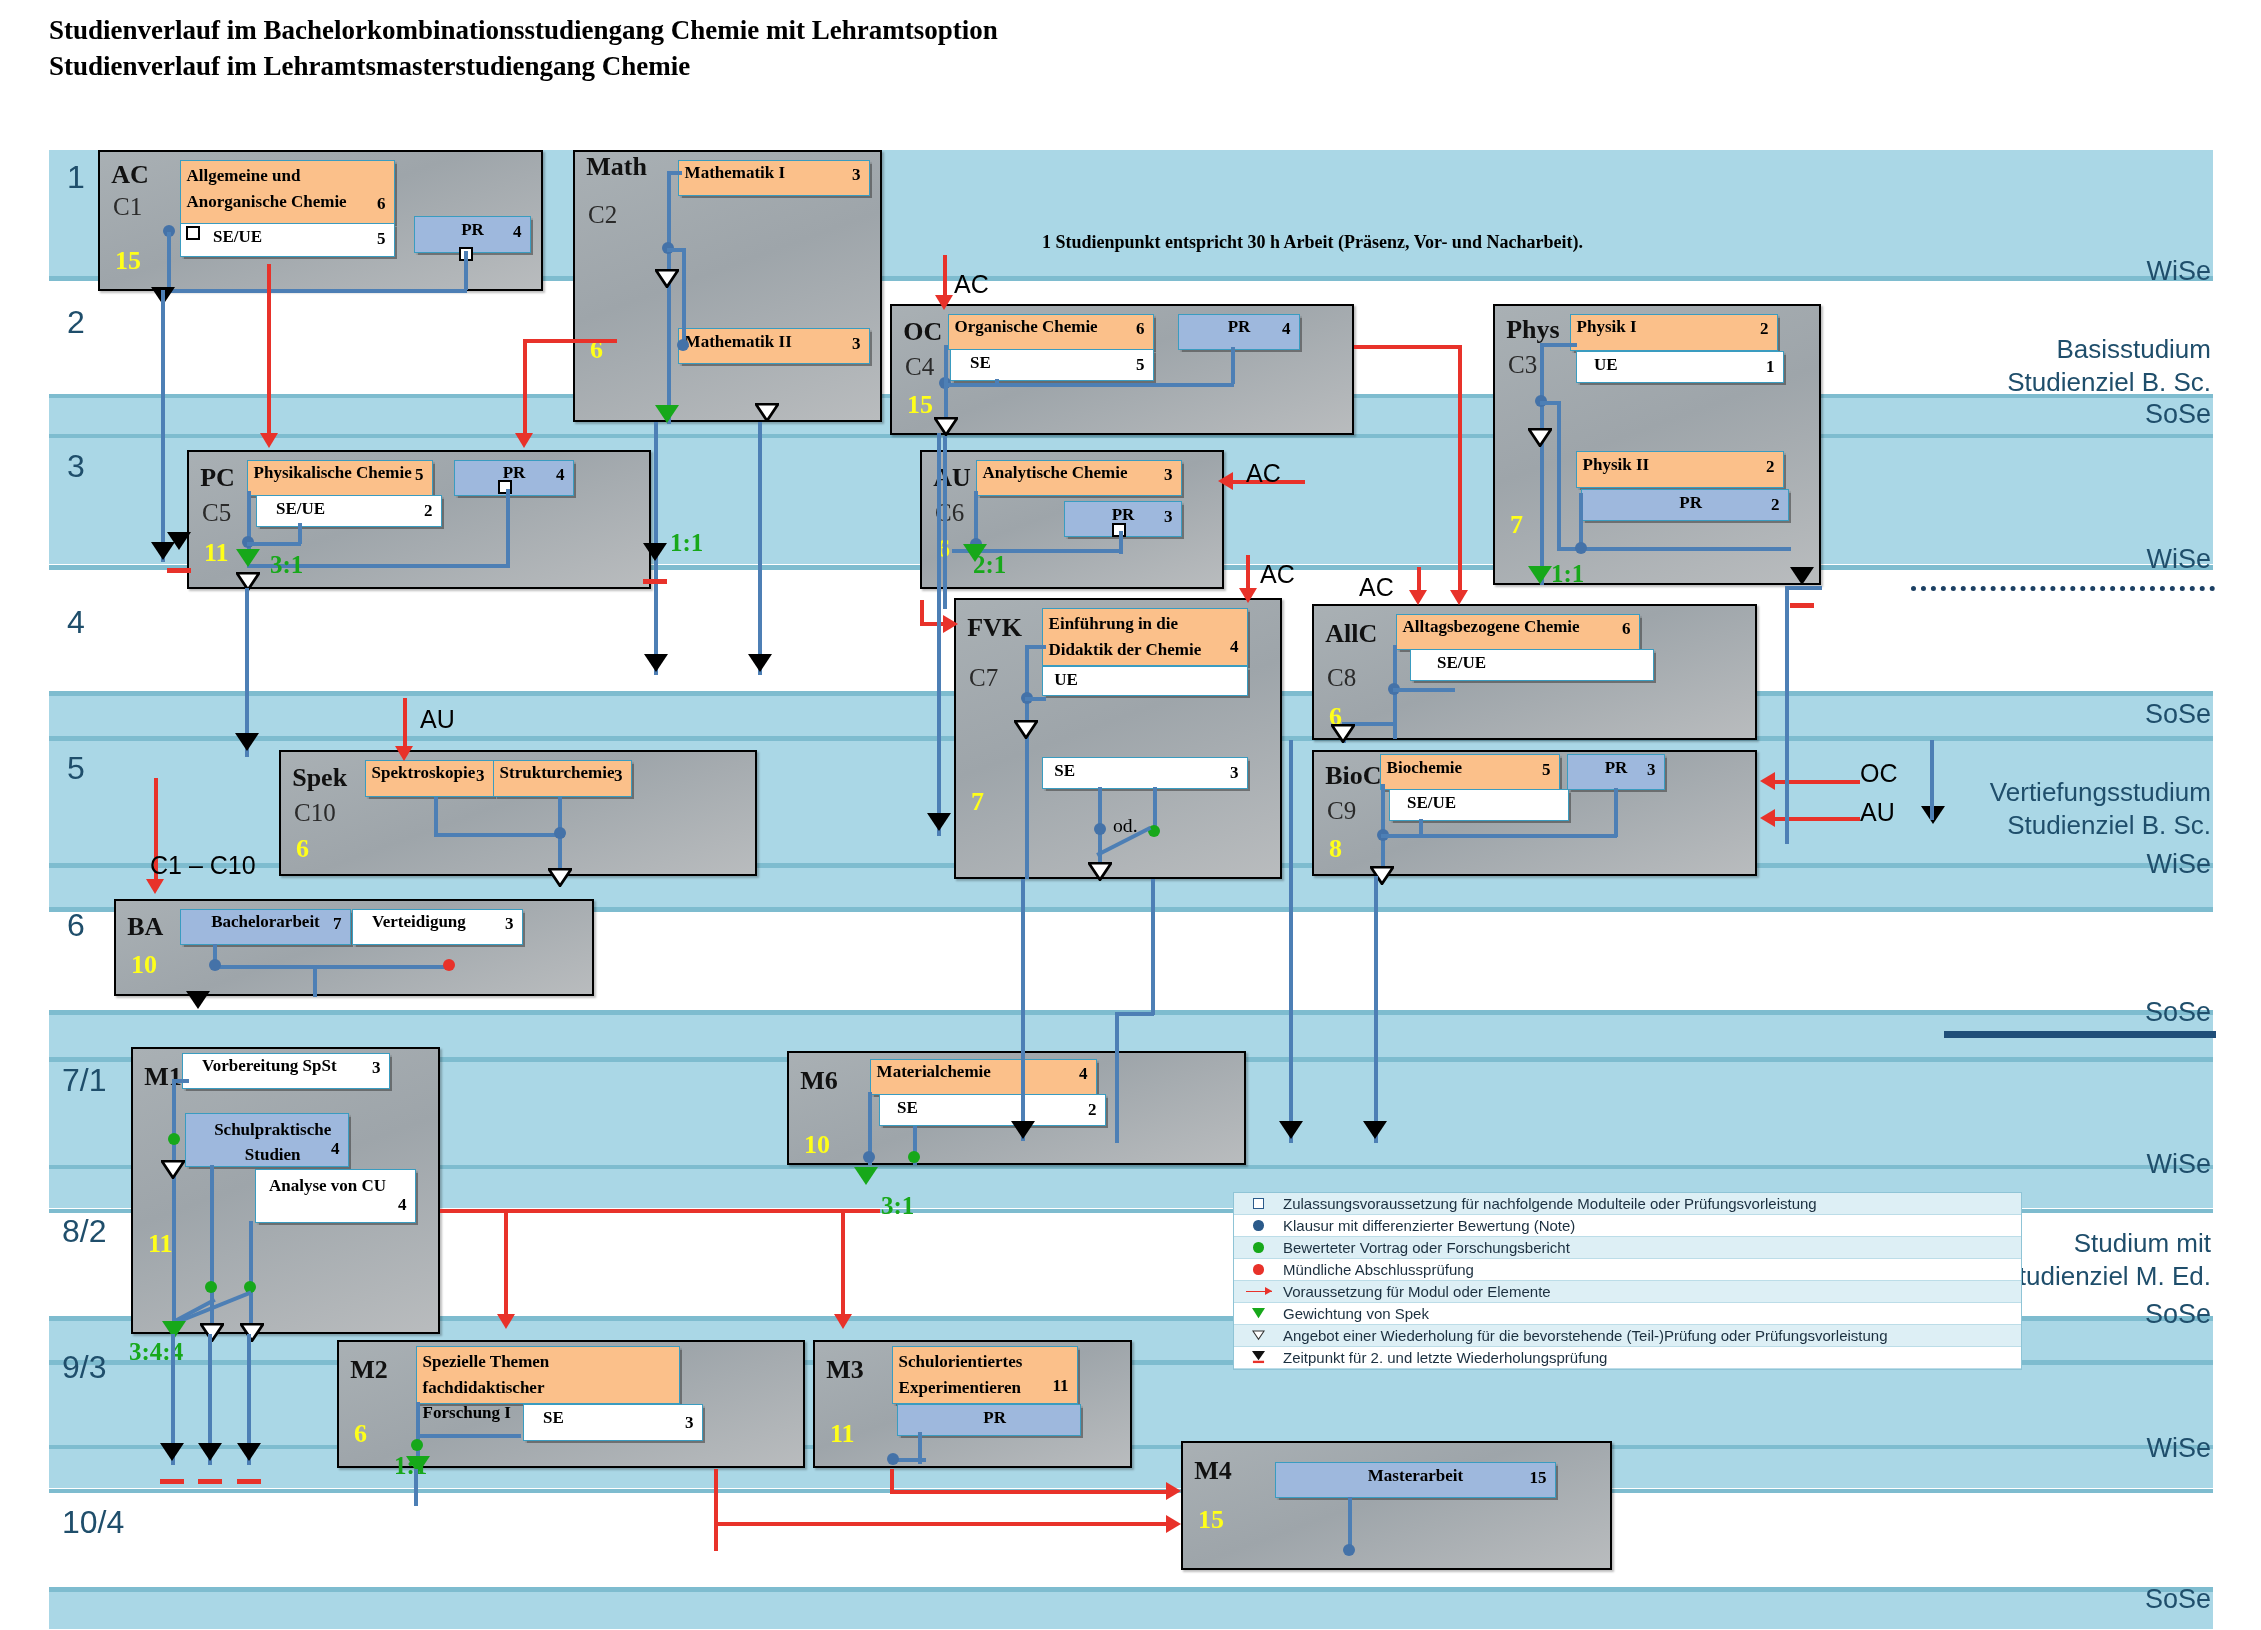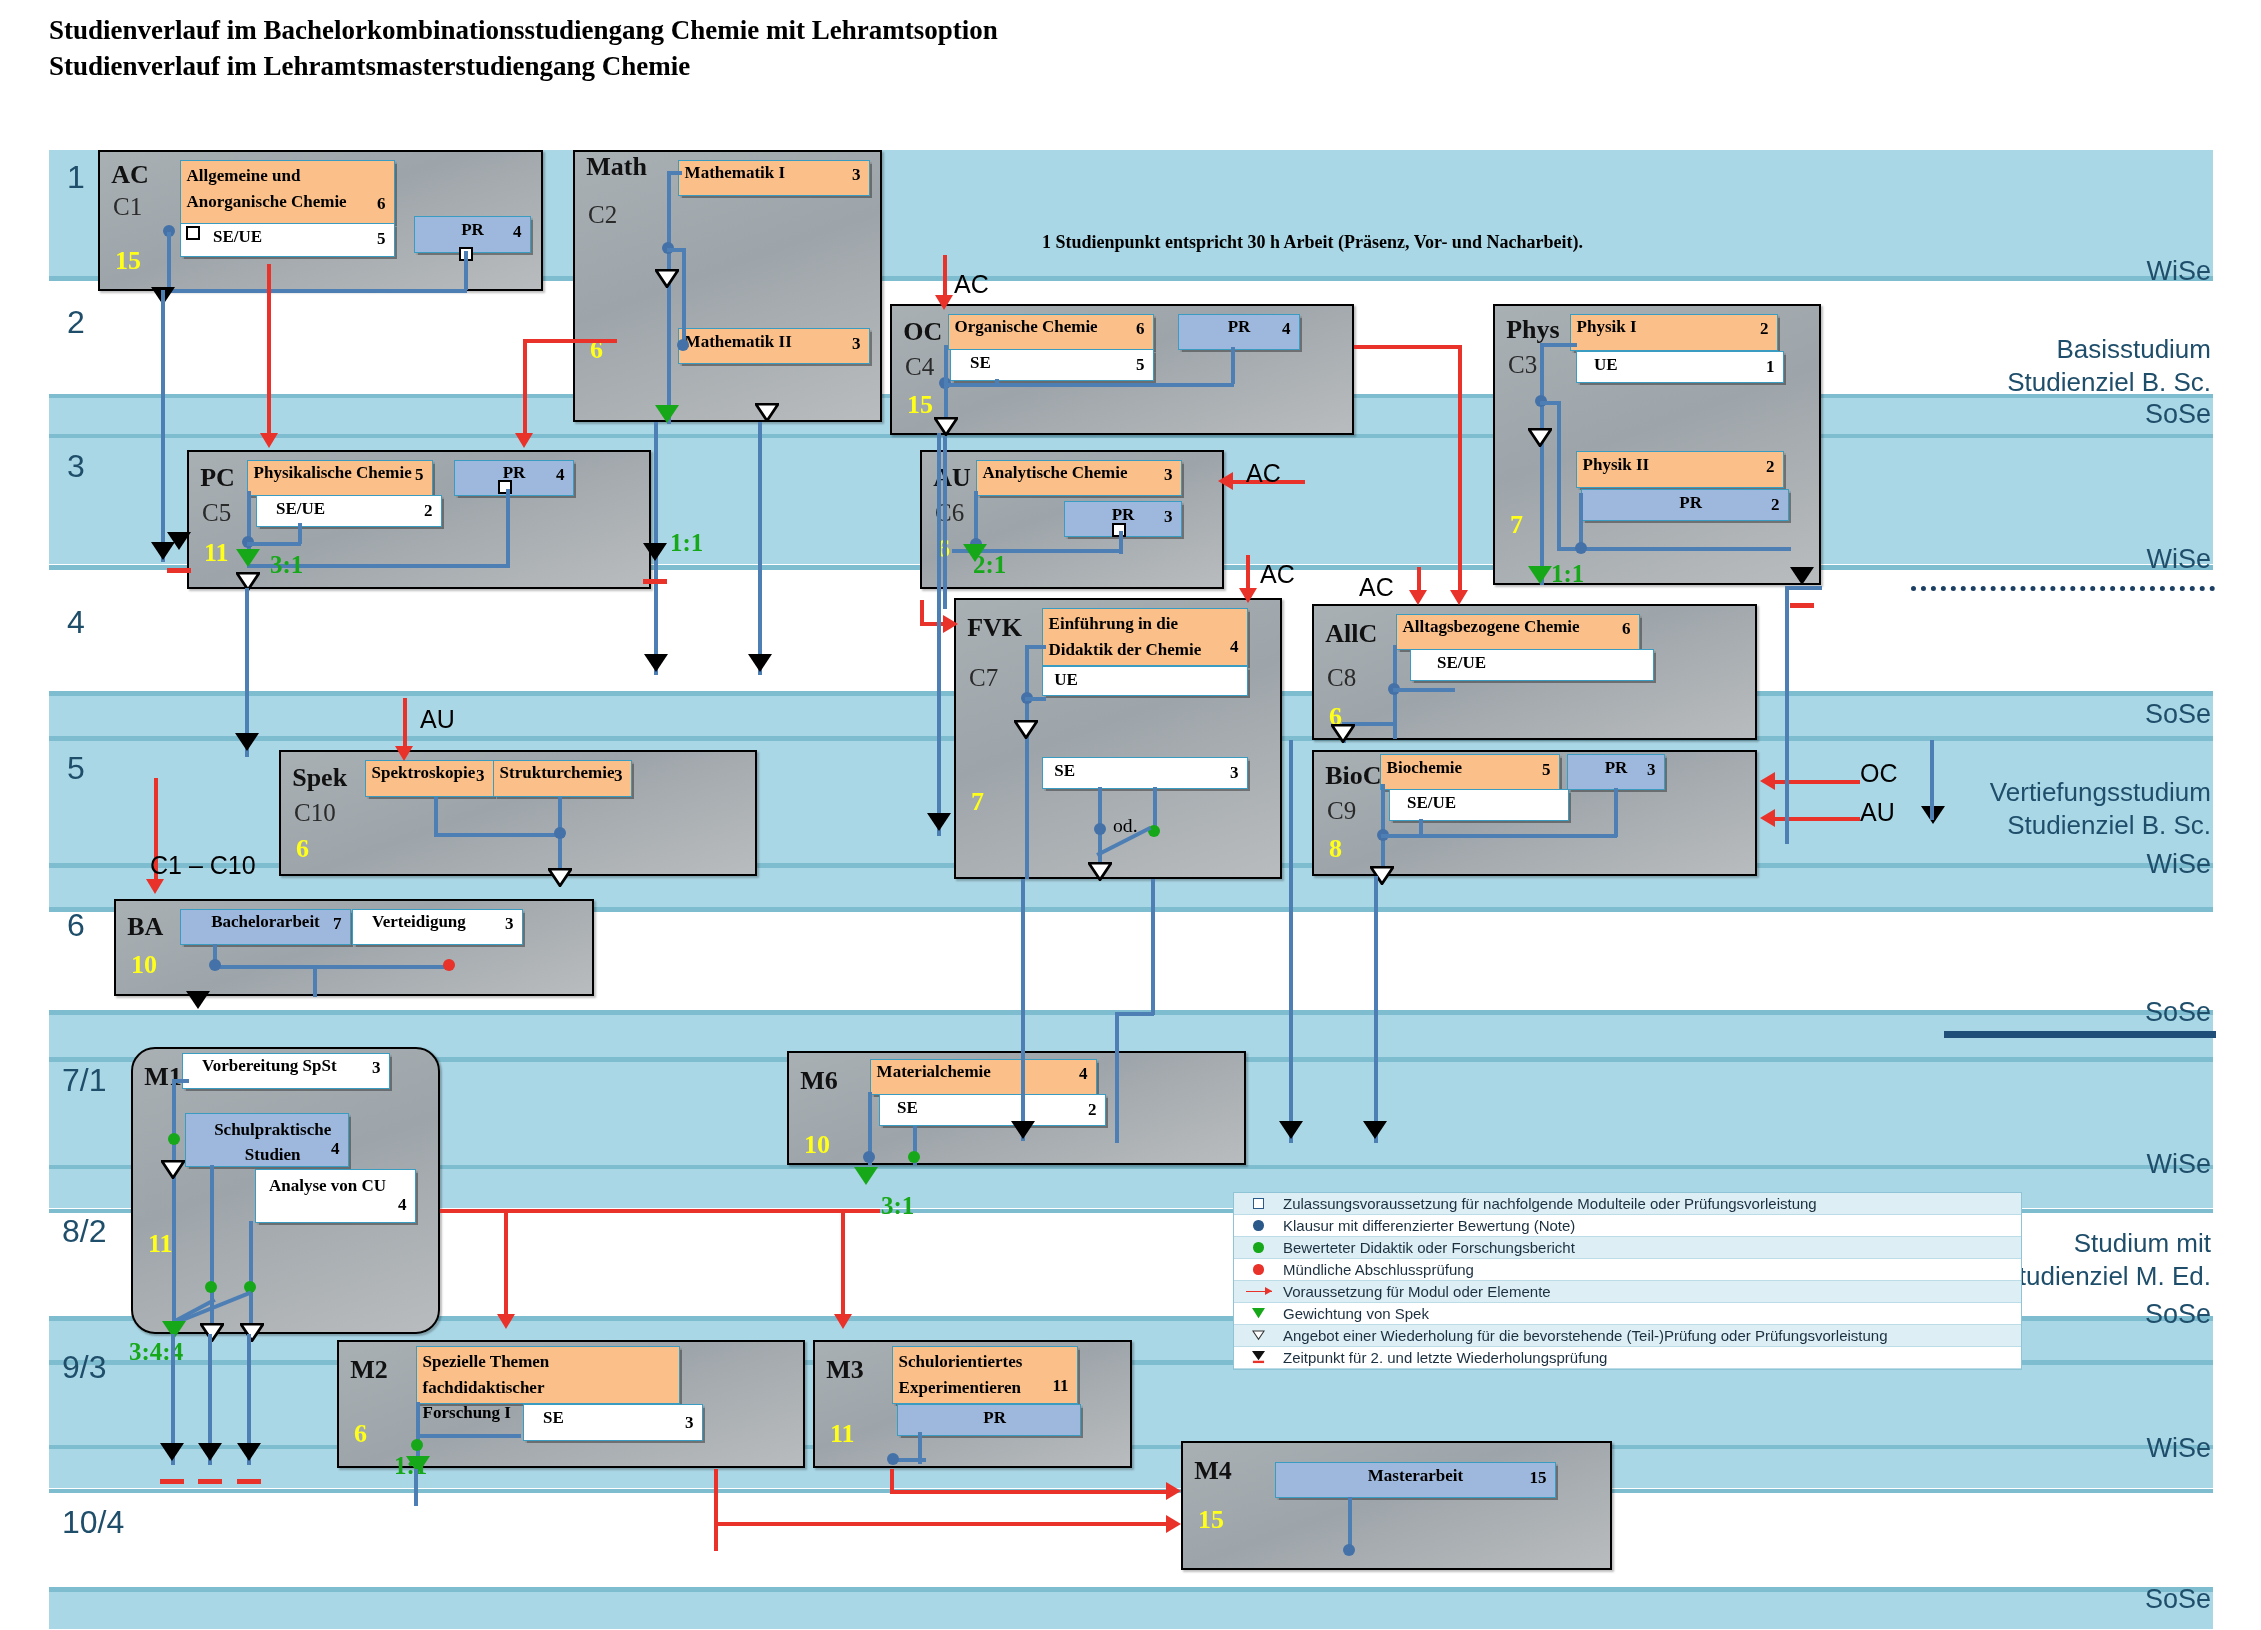--- a/index.html
+++ b/index.html
@@ -585,21 +585,21 @@
   </div>
 
   <div class="vline" style="left:97px;top:43px;height:22.5px;"></div>
   <div class="hline" style="left:97px;top:64px;width:236px;"></div>
   <div class="dotblue" style="left:93px;top:58px;"></div>
   <div class="dotred" style="left:327px;top:58px;"></div>
   <div class="vline" style="left:197px;top:64px;height:32px;"></div>
 </div>
 <div class="triD" style="left:186px;top:991px;"></div>
 
-<div class="module" style="left:131px;top:1047px;width:309px;height:287px;border-radius:24px;">
+<div class="module" style="left:131px;top:1047px;width:309px;height:287px;">
   <div class="mcode" style="top:13px;">M1</div>
   <div class="mcp" style="top:180px;">11</div>
 
   <div class="el se" style="left:49px;top:3.7px;width:208px;height:36px;padding-left:19px;">
     <span class="nm">Vorbereitung SpSt</span>
     <span class="sp" style="top:4.7px;">3</span>
   </div>
   <div class="el pr two" style="left:52px;top:64px;width:164px;height:54px;padding-left:17px;">
     <span class="nm">Schulpraktische<br>Studien</span>
     <span class="sp" style="bottom:4.7px;">4</span>
@@ -825,21 +825,21 @@
   <div class="lrow">
     <div class="lico">
         <div class="li-dot" style="background:#2b5a8a;"></div>
       </div>
     <div class="ltxt">Klausur mit differenzierter Bewertung (Note)</div>
   </div>
   <div class="lrow">
     <div class="lico">
         <div class="li-dot" style="background:#17a81a;"></div>
       </div>
-    <div class="ltxt">Bewerteter Didaktik oder Forschungsbericht</div>
+    <div class="ltxt">Bewerteter Vortrag oder Forschungsbericht</div>
   </div>
   <div class="lrow">
     <div class="lico">
         <div class="li-dot" style="background:#e8322a;"></div>
       </div>
     <div class="ltxt">Mündliche Abschlussprüfung</div>
   </div>
   <div class="lrow">
     <div class="lico">
         <div class="li-arrow"></div>

